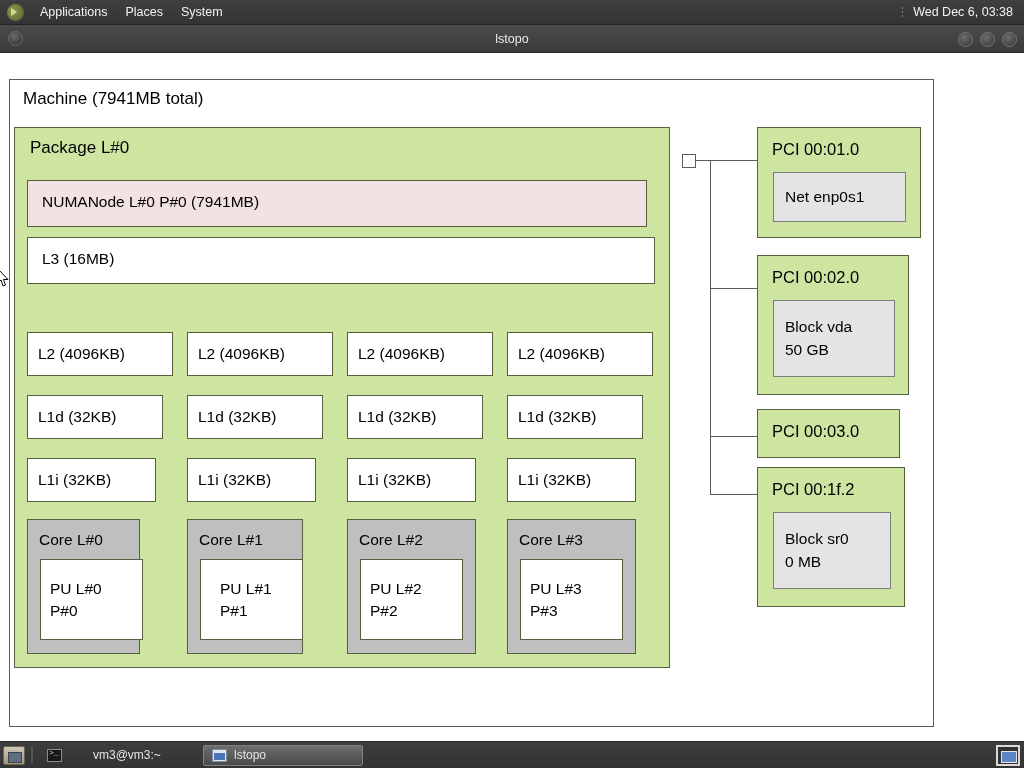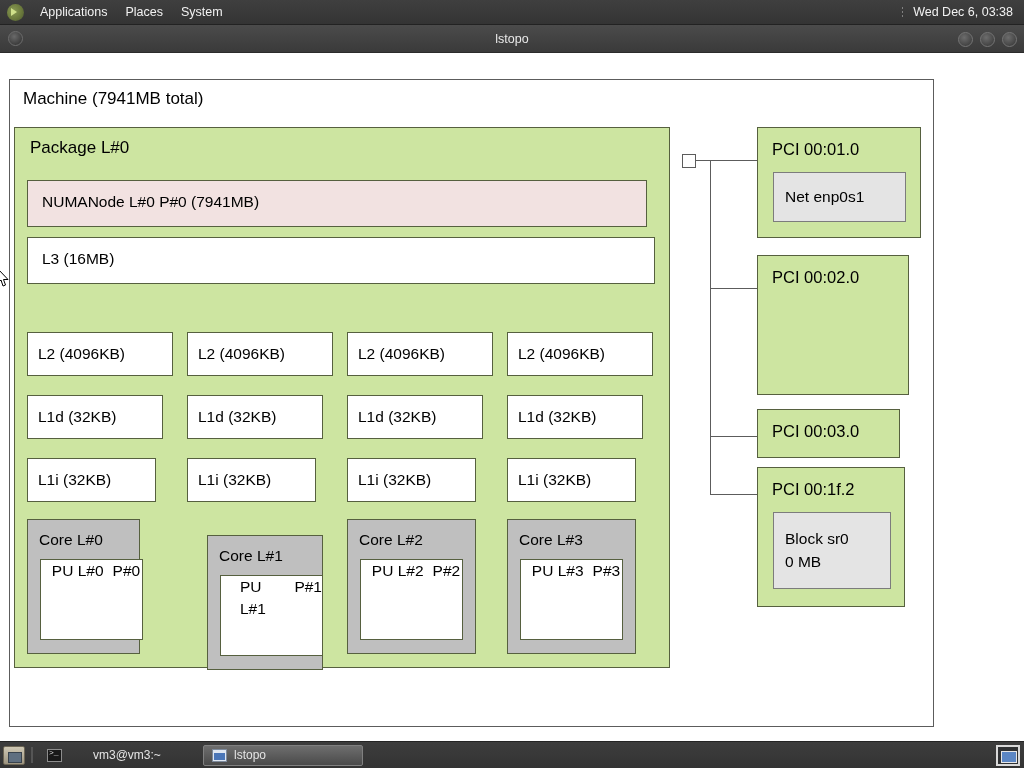--- a/index.html
+++ b/index.html
@@ -110,21 +110,21 @@
   }
   .cache-cell > span { padding-left: 10px; }
 
   .core-cell {
     background: #bfbfbf; border: 1px solid #56603f;
   }
   .core-title { position: absolute; left: 11px; top: 11px; font-size: 15.5px; color: #000; white-space: nowrap; }
   .pu-cell {
     position: absolute; left: 12px; top: 39px;
     background: #ffffff; border: 1px solid #56603f;
-    display: flex; flex-direction: row; justify-content: center;
+    display: flex; flex-direction: column; justify-content: center;
     font-size: 15.5px; color: #000; line-height: 1.42;
   }
   .pu-cell > span { padding-left: 9px; }
 
   
   #bridge-square {
     left: 682px; top: 101px; width: 14px; height: 14px;
     background: #ffffff; border: 1px solid #5c5c5c;
   }
   .tree-line { position: absolute; background: #5c5c5c; }
@@ -270,21 +270,21 @@
         </div>
 
       <div class="box core-cell" style="left:27px; top:466px; width:113px; height:135px;">
         <div class="core-title">Core L#0</div>
         <div class="pu-cell" style="width:103px; height:81px;">
           <span>PU L#0</span>
           <span>P#0</span>
         </div>
       </div>
 
-      <div class="box core-cell" style="left:187px; top:482px; width:116px; height:135px;margin-left:20px;">
+      <div class="box core-cell" style="left:187px; top:466px; width:116px; height:135px;">
         <div class="core-title">Core L#1</div>
         <div class="pu-cell" style="width:103px; height:81px;padding-left:10px;">
           <span>PU L#1</span>
           <span>P#1</span>
         </div>
       </div>
 
       <div class="box core-cell" style="left:347px; top:466px; width:129px; height:135px;">
         <div class="core-title">Core L#2</div>
         <div class="pu-cell" style="width:103px; height:81px;">
@@ -314,20 +314,24 @@
 
       <div class="box pci-box" style="left:757px; top:74px; width:164px; height:111px;">
         <div class="pci-title">PCI 00:01.0</div>
         <div class="pci-child" style="left:15px; top:44px; width:133px; height:50px;">
           <span>Net enp0s1</span>
         </div>
       </div>
 
       <div class="box pci-box" style="left:757px; top:202px; width:152px; height:140px;">
         <div class="pci-title">PCI 00:02.0</div>
+        <div class="pci-child" style="left:15px; top:44px; width:122px; height:77px;">
+          <span>Block vda</span>
+          <span>50 GB</span>
+        </div>
       </div>
 
       <div class="box pci-box" style="left:757px; top:356px; width:143px; height:49px;">
         <div class="pci-title">PCI 00:03.0</div>
       </div>
 
       <div class="box pci-box" style="left:757px; top:414px; width:148px; height:140px;">
         <div class="pci-title">PCI 00:1f.2</div>
         <div class="pci-child" style="left:15px; top:44px; width:118px; height:77px;">
           <span>Block sr0</span>

